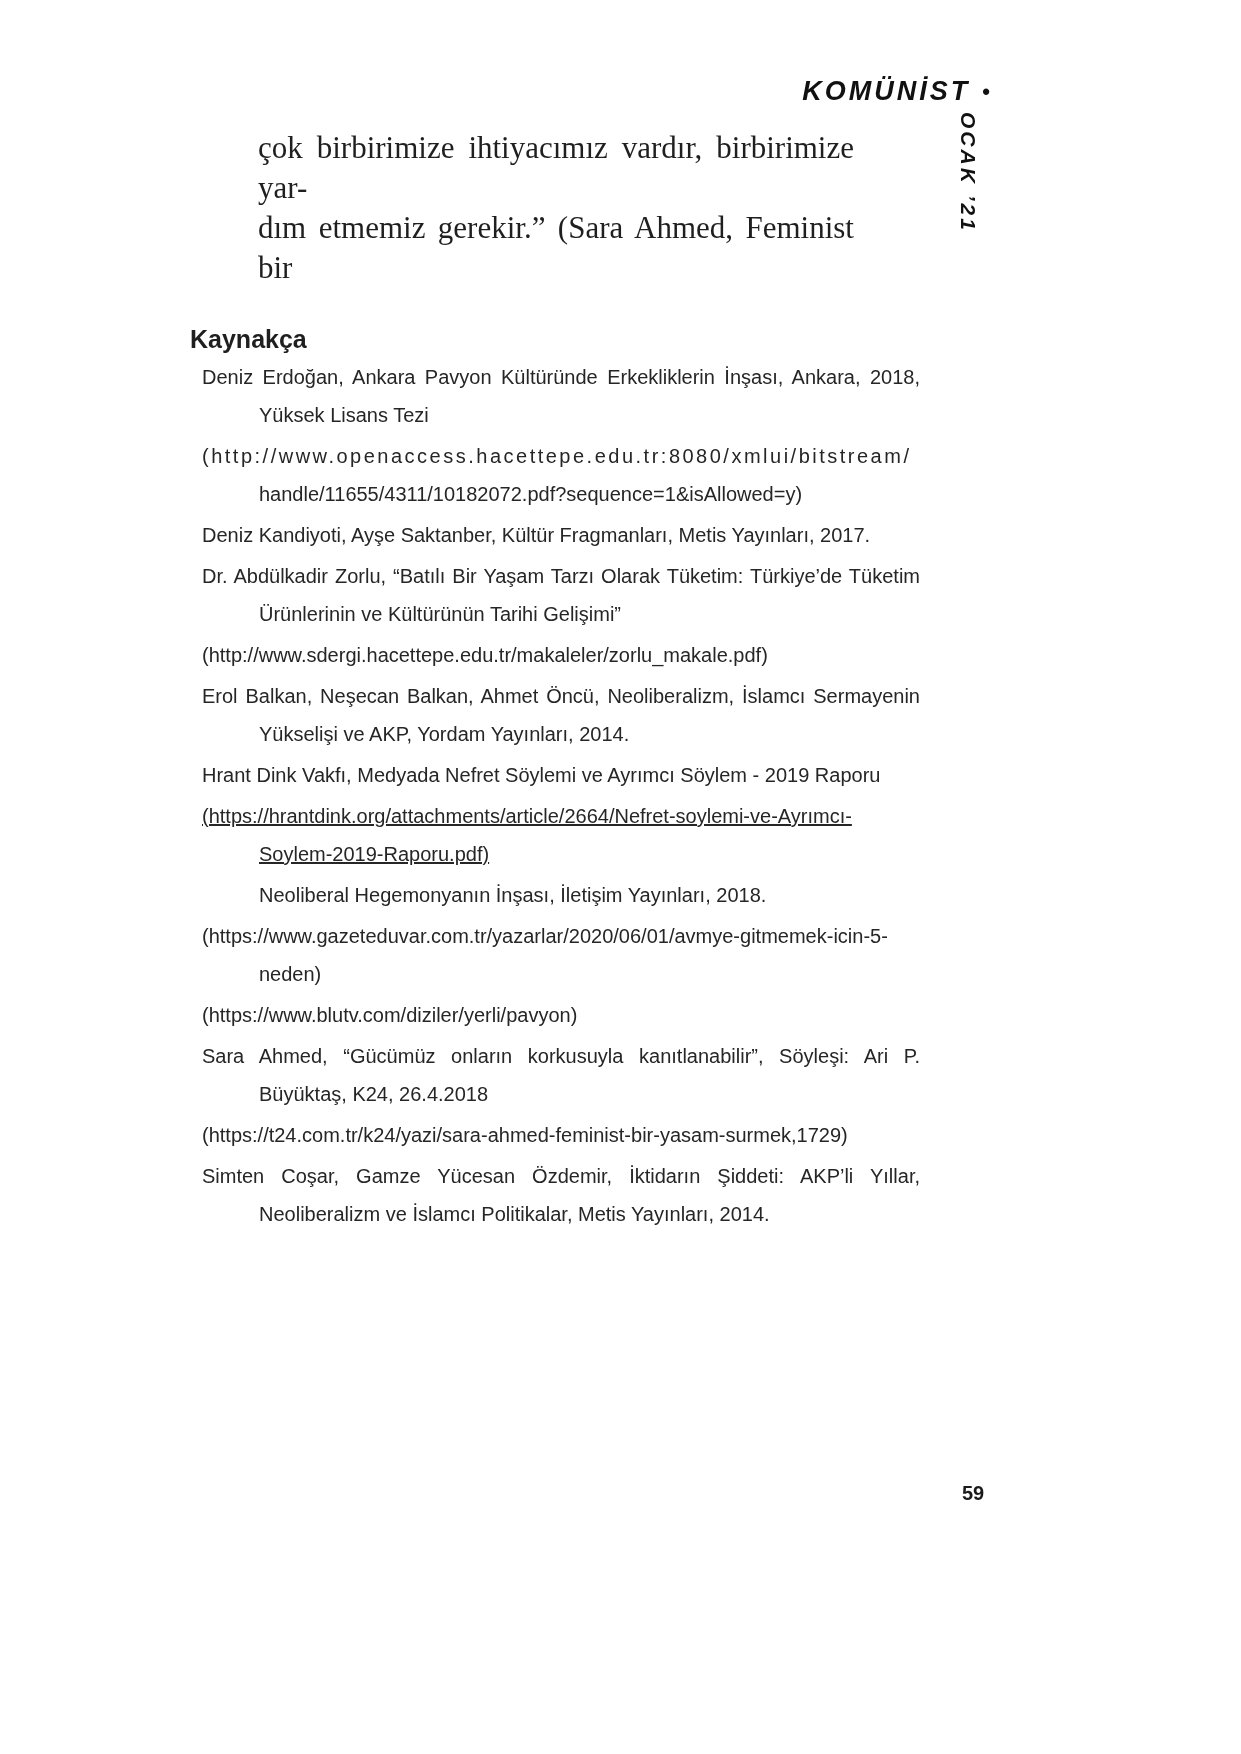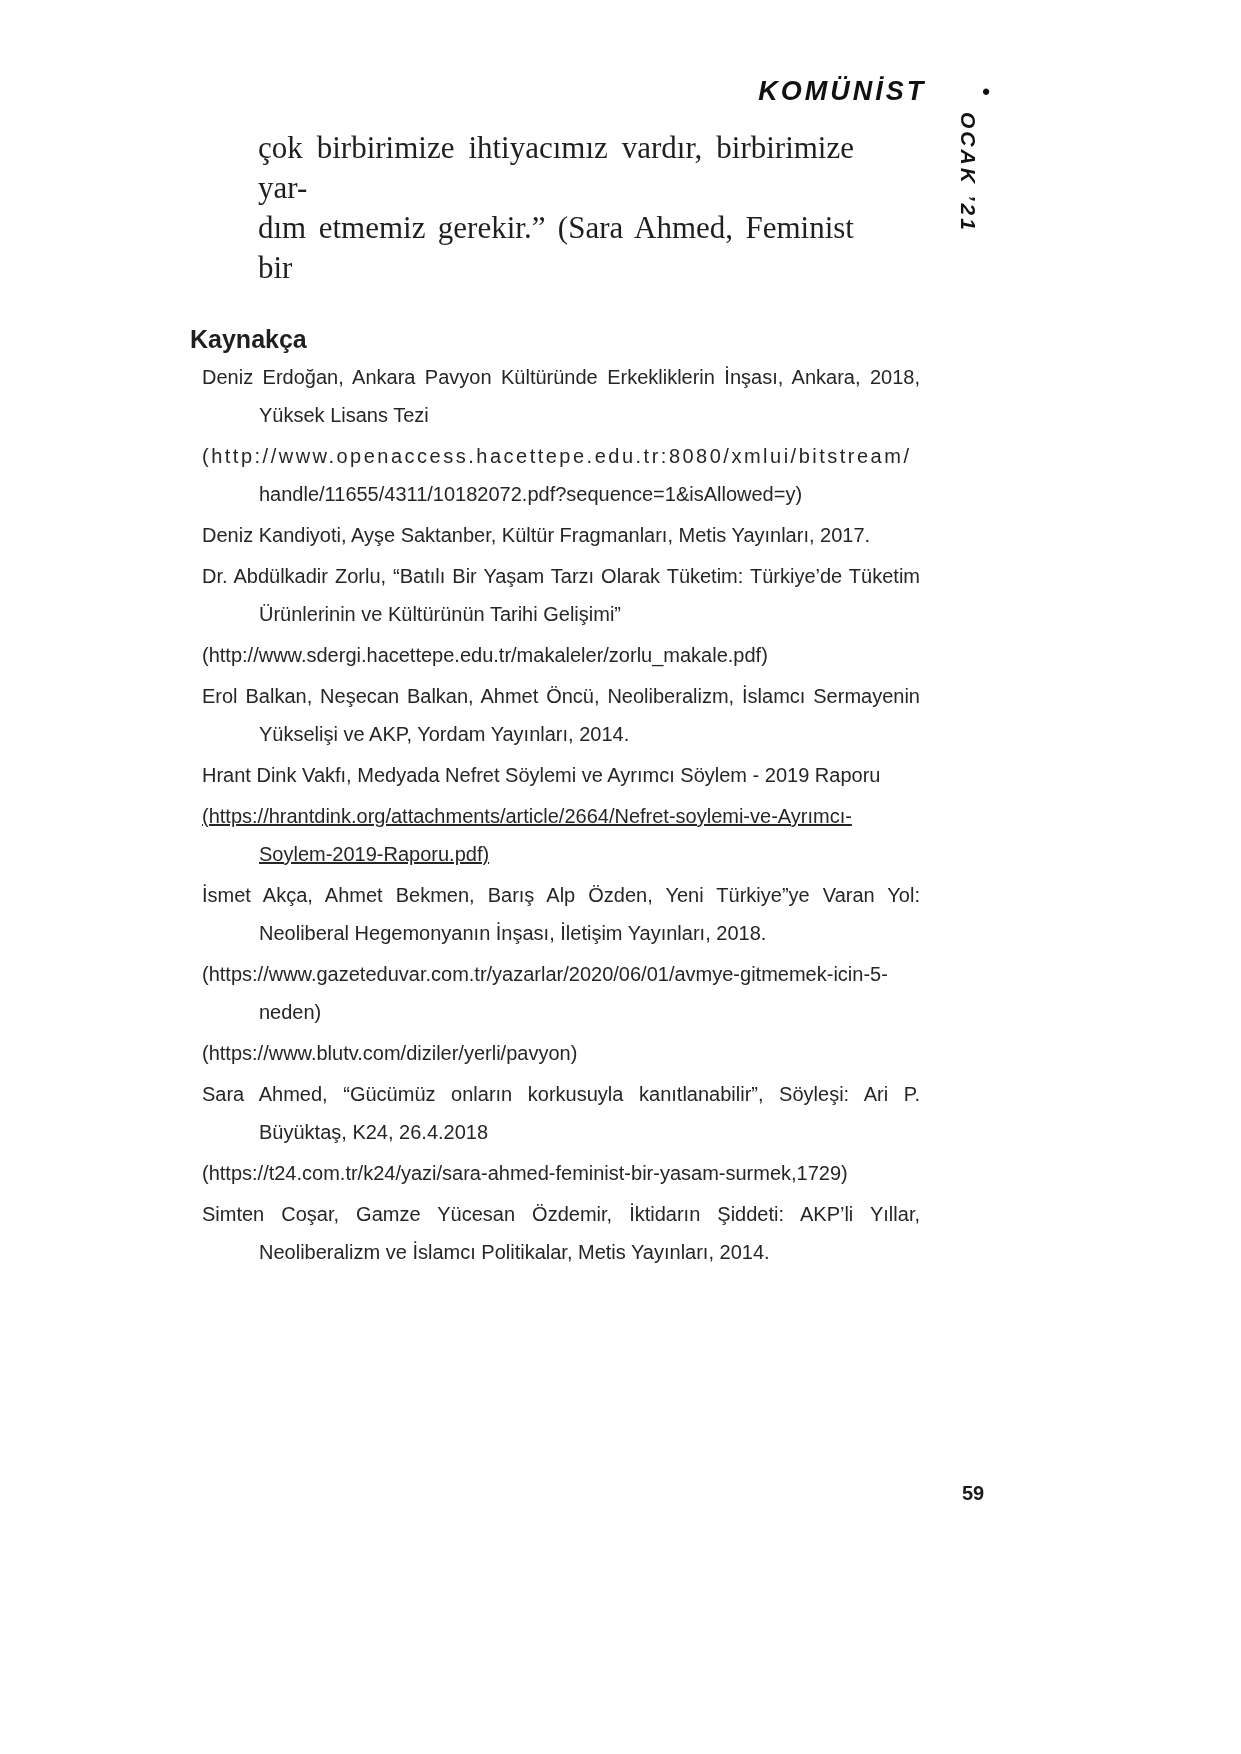--- a/index.html
+++ b/index.html
@@ -18,21 +18,20 @@
 
   
   .masthead {
     position: absolute;
     top: 76px; right: 251px;
     display: flex; align-items: center;
     font-style: italic; font-weight: bold;
     font-size: 27px; letter-spacing: 3px;
     color: #111111;
     white-space: nowrap;
-    gap: 44px;
   }
   .masthead .bullet {
     font-style: normal;
     font-size: 22px;
     margin-left: 12px;
     letter-spacing: 0;
   }
   .issue {
     position: absolute;
     top: 112px; left: 956px;
@@ -132,21 +131,20 @@
     <div class="entry">
       <p class="bl">Hrant Dink Vakfı, Medyada Nefret Söylemi ve Ayrımcı Söylem - 2019 Raporu</p>
     </div>
 
     <div class="entry">
       <p class="bl u">(https://hrantdink.org/attachments/article/2664/Nefret-soylemi-ve-Ayrımcı-</p>
       <p class="bl cont u">Soylem-2019-Raporu.pdf)</p>
     </div>
 
     <div class="entry">
-      <p class="bl j">İsmet Akça, Ahmet Bekmen, Barış Alp Özden, Yeni Türkiye”ye Varan Yol:</p>
       <p class="bl cont">Neoliberal Hegemonyanın İnşası, İletişim Yayınları, 2018.</p>
     </div>
 
 
     <div class="entry">
       <p class="bl">(https://www.gazeteduvar.com.tr/yazarlar/2020/06/01/avmye-gitmemek-icin-5-</p>
       <p class="bl cont">neden)</p>
     </div>
 
 

